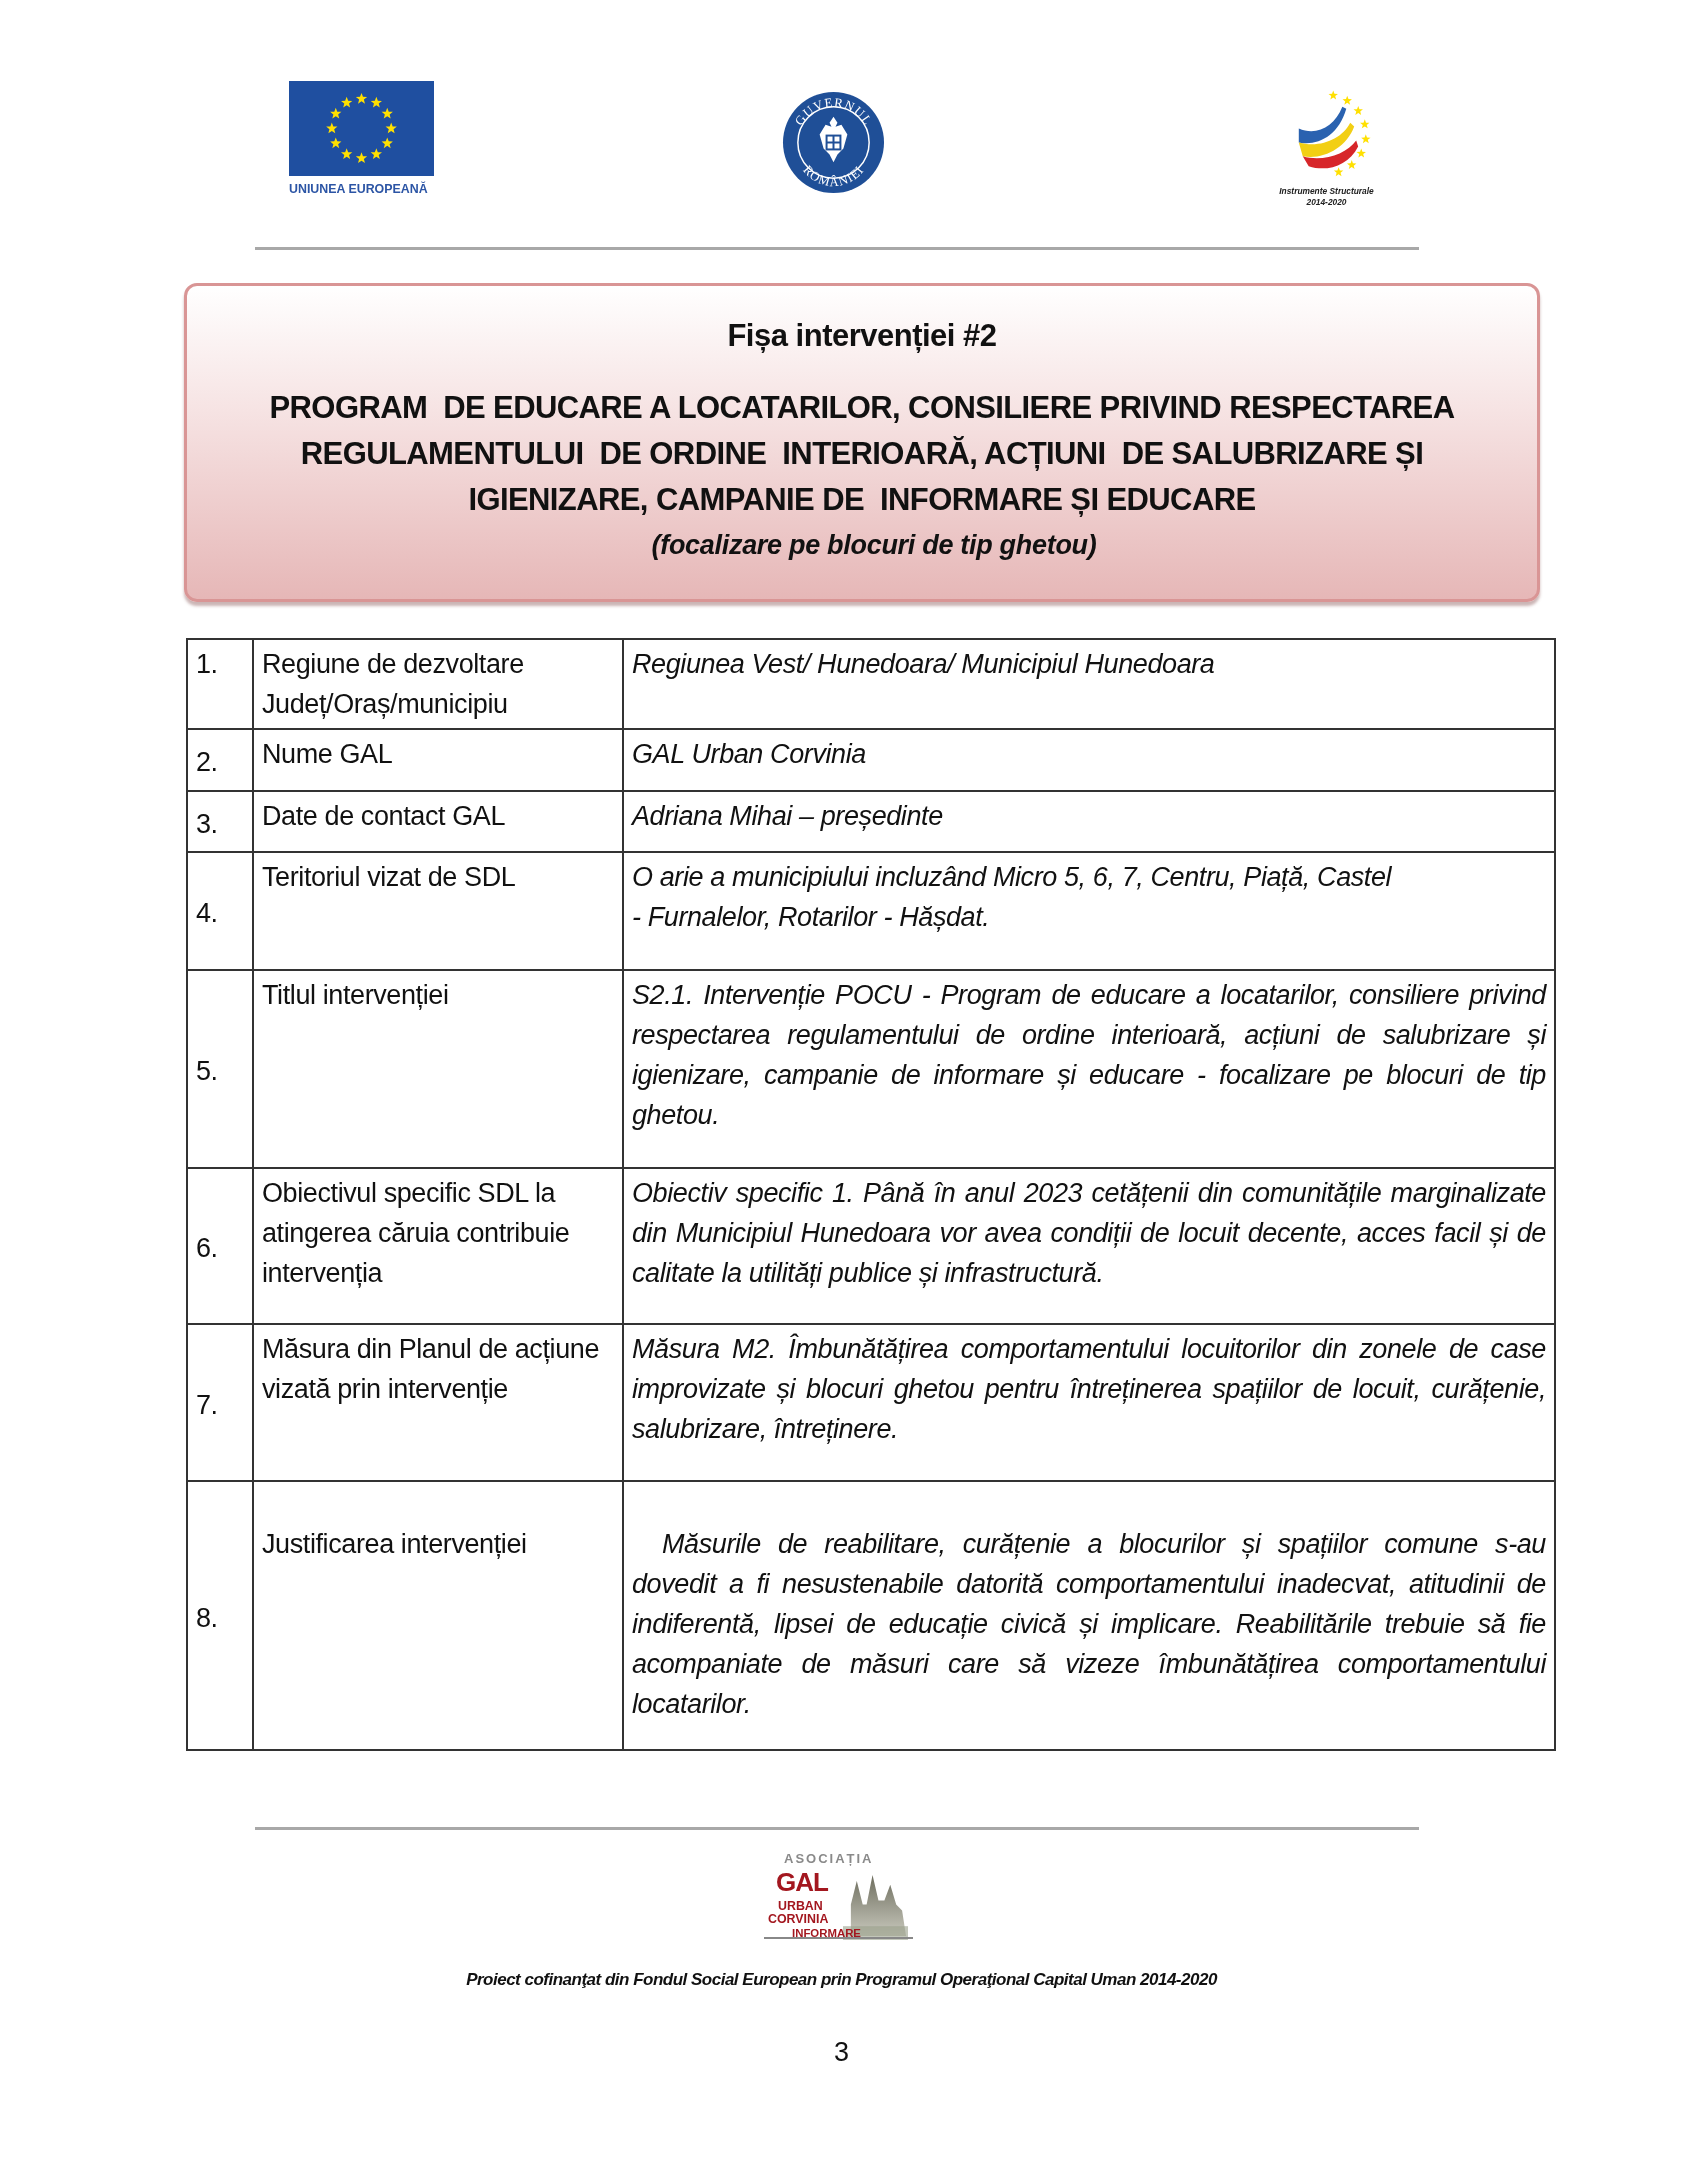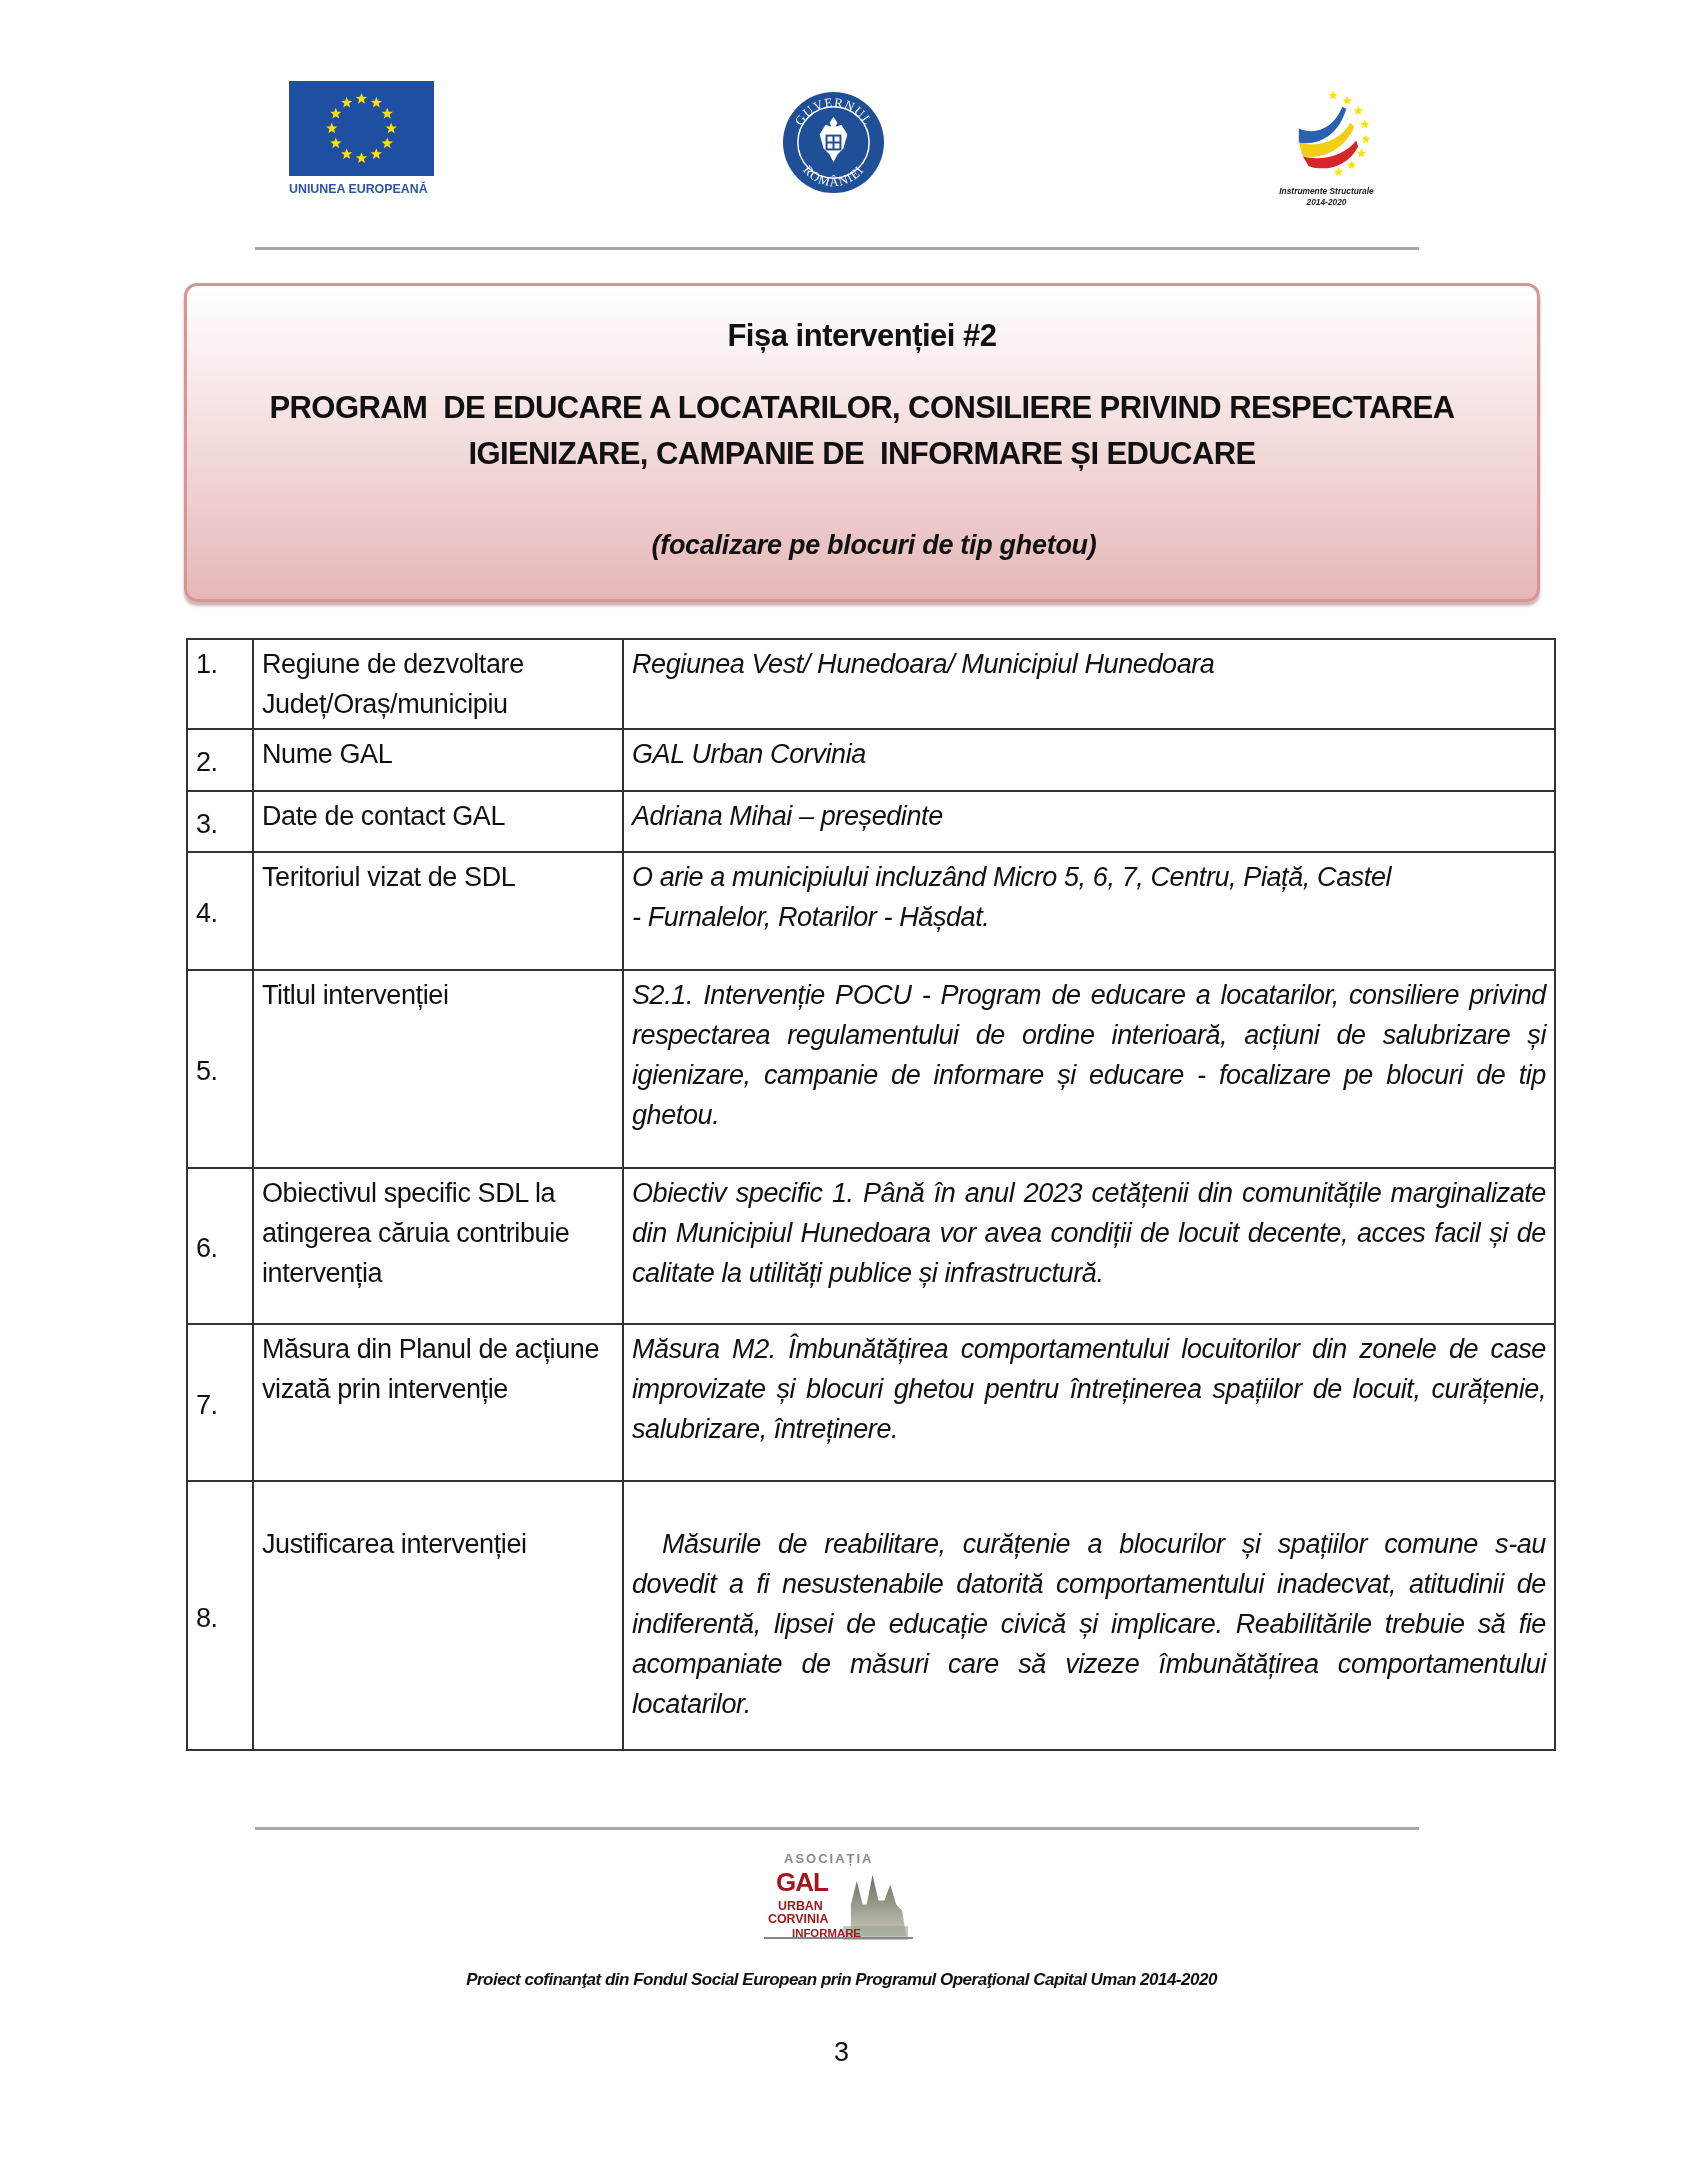--- a/index.html
+++ b/index.html
@@ -128,20 +128,21 @@
     <div>2014-2020</div>
   </div>
 </div>
 
 <div class="hr top"></div>
 
 <div class="title-box">
   <div class="title-small">Fișa intervenției #2</div>
   <div class="title-main">
     <span>PROGRAM  DE EDUCARE A LOCATARILOR, CONSILIERE PRIVIND RESPECTAREA</span>
+    <span>REGULAMENTULUI  DE ORDINE  INTERIOARĂ, ACȚIUNI  DE SALUBRIZARE ȘI</span>
     <span>IGIENIZARE, CAMPANIE DE  INFORMARE ȘI EDUCARE</span>
   </div>
   <div class="title-sub">(focalizare pe blocuri de tip ghetou)</div>
 </div>
 
 <table class="info">
   <tbody>
       <tr style="height:90px">
     <td class="num" style="vertical-align:top">1.</td>
     <td class="label">Regiune de dezvoltare Județ/Oraș/municipiu</td>

